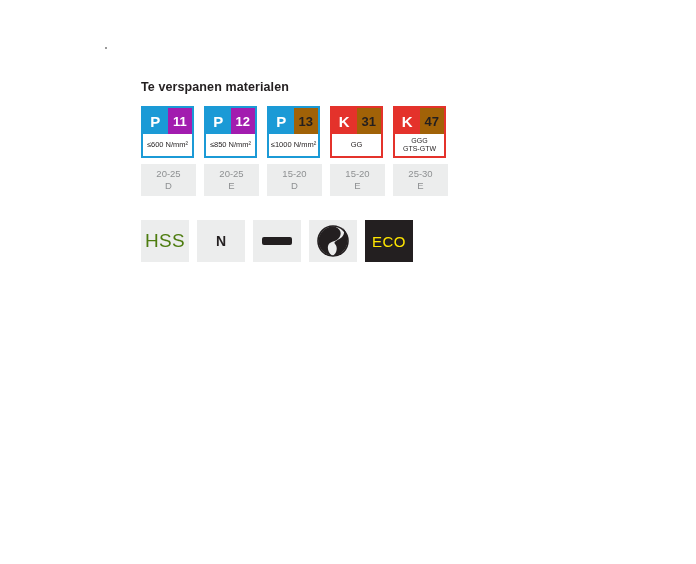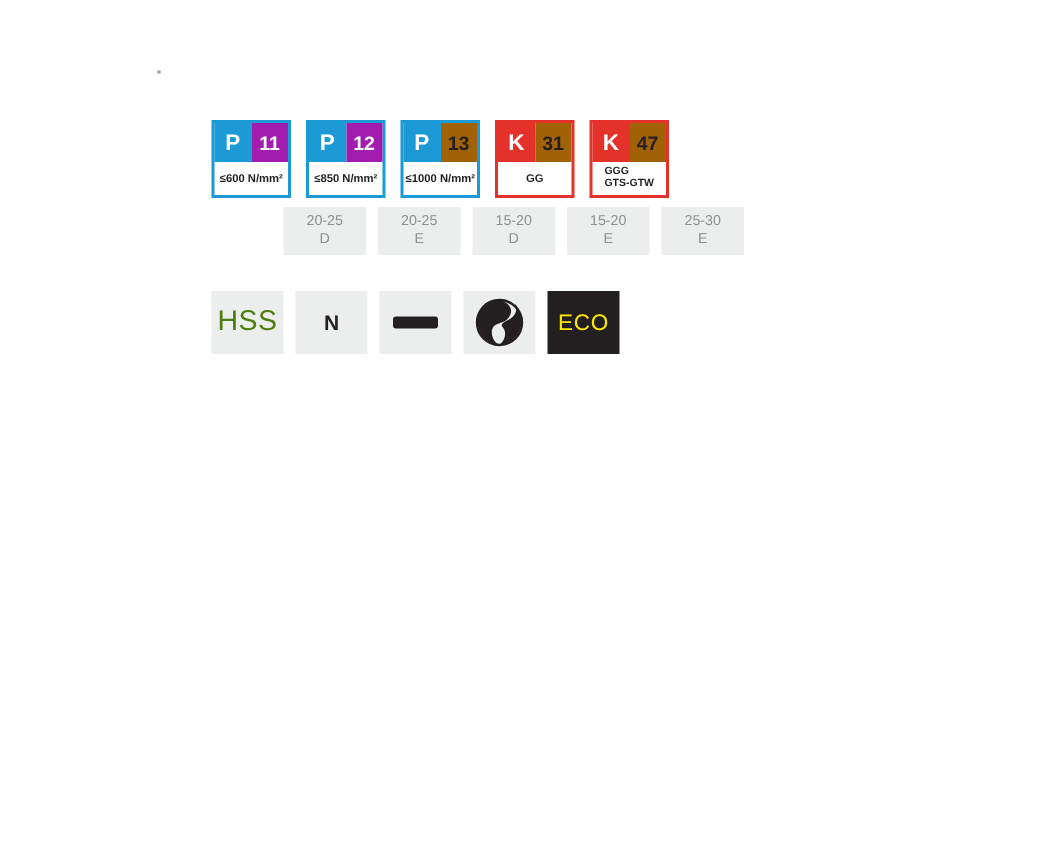--- a/index.html
+++ b/index.html
@@ -87,22 +87,23 @@
   }
   .mat-box.plain-num .mat-num {
     background: #a16207;
     color: #231f20;
   }
   .mat-bottom {
     flex: 1;
     display: flex;
     align-items: center;
     justify-content: center;
+    text-align: center;
     font-size: 7.5px;
-    font-weight: bold;
+    font-weight: normal;
     color: #231f20;
     line-height: 1.15;
     padding: 0 1px;
   }
   .mat-bottom.small2 {
     font-size: 7px;
   }
 
   .speed-cell {
     width: 55px;
@@ -113,21 +114,20 @@
     flex-direction: column;
     align-items: center;
     justify-content: center;
     color: #8e9092;
     font-size: 9.5px;
     line-height: 1.25;
   }
   .speed-row {
     display: flex;
     gap: 8px;
-    margin-left: 48px;
   }
 
   
   .icon-row {
     display: flex;
     gap: 8px;
     margin-top: 24px;
   }
   .icon-cell {
     width: 48px;
@@ -190,20 +190,21 @@
     letter-spacing: 0.5px;
   }
 </style>
 </head>
 <body>
 
 <div class="dot"></div>
 
 <div class="page">
 
+  <div class="section-title">Te verspanen materialen</div>
 
   <div class="mat-row">
 
     <div class="mat-cell">
       <div class="mat-box">
         <div class="mat-top">
           <div class="mat-letter">P</div>
           <div class="mat-num">11</div>
         </div>
         <div class="mat-bottom">≤600 N/mm²</div>

